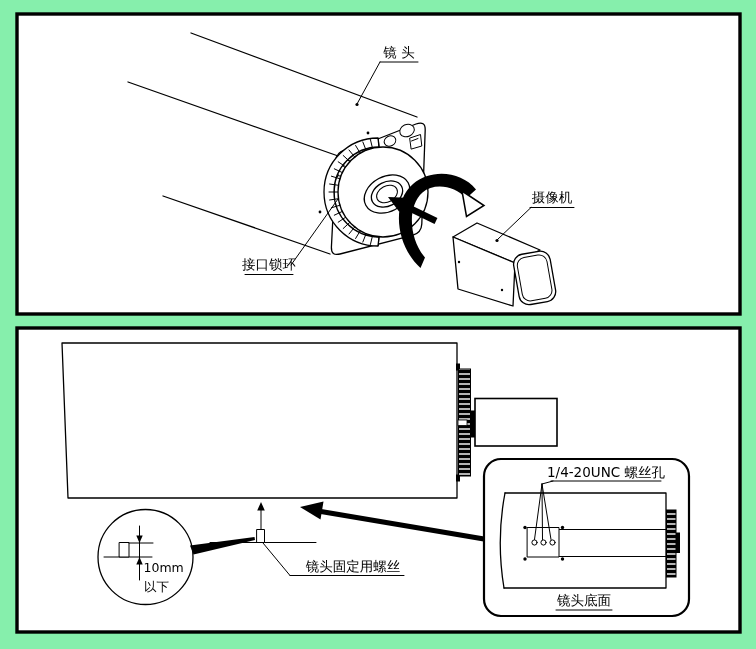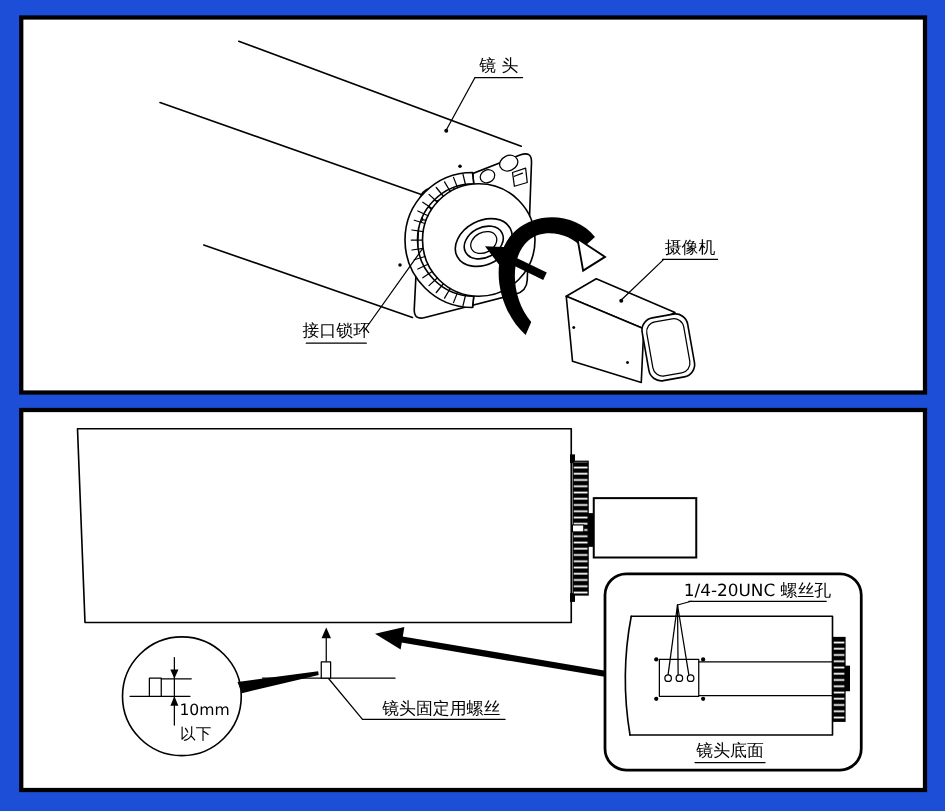--- a/index.html
+++ b/index.html
@@ -1,16 +1,16 @@
 <!DOCTYPE html>
 <html><head>
 <meta charset="utf-8">
 <style>
   html,body{margin:0;padding:0;background:#ffffff;}
-  .stage{position:relative;width:756px;height:649px;background:#1d4ed8;overflow:hidden;}
+  .stage{position:relative;width:756px;height:649px;background:#86efac;overflow:hidden;}
   svg{position:absolute;left:0;top:0;}
   .ink{stroke:#000;fill:none;stroke-width:1.3;stroke-linecap:round;stroke-linejoin:round;}
   .thin{stroke-width:1;}
   .wfill{fill:#fff;}
   .bfill{fill:#000;stroke:none;}
   .panel{fill:#fff;stroke:#000;stroke-width:3.4;}
   text{font-family:"DejaVu Sans","Liberation Sans",sans-serif;font-size:13.5px;fill:#000;}
   .small{font-size:12.5px;}
   .mid{text-anchor:middle;}
 </style>

